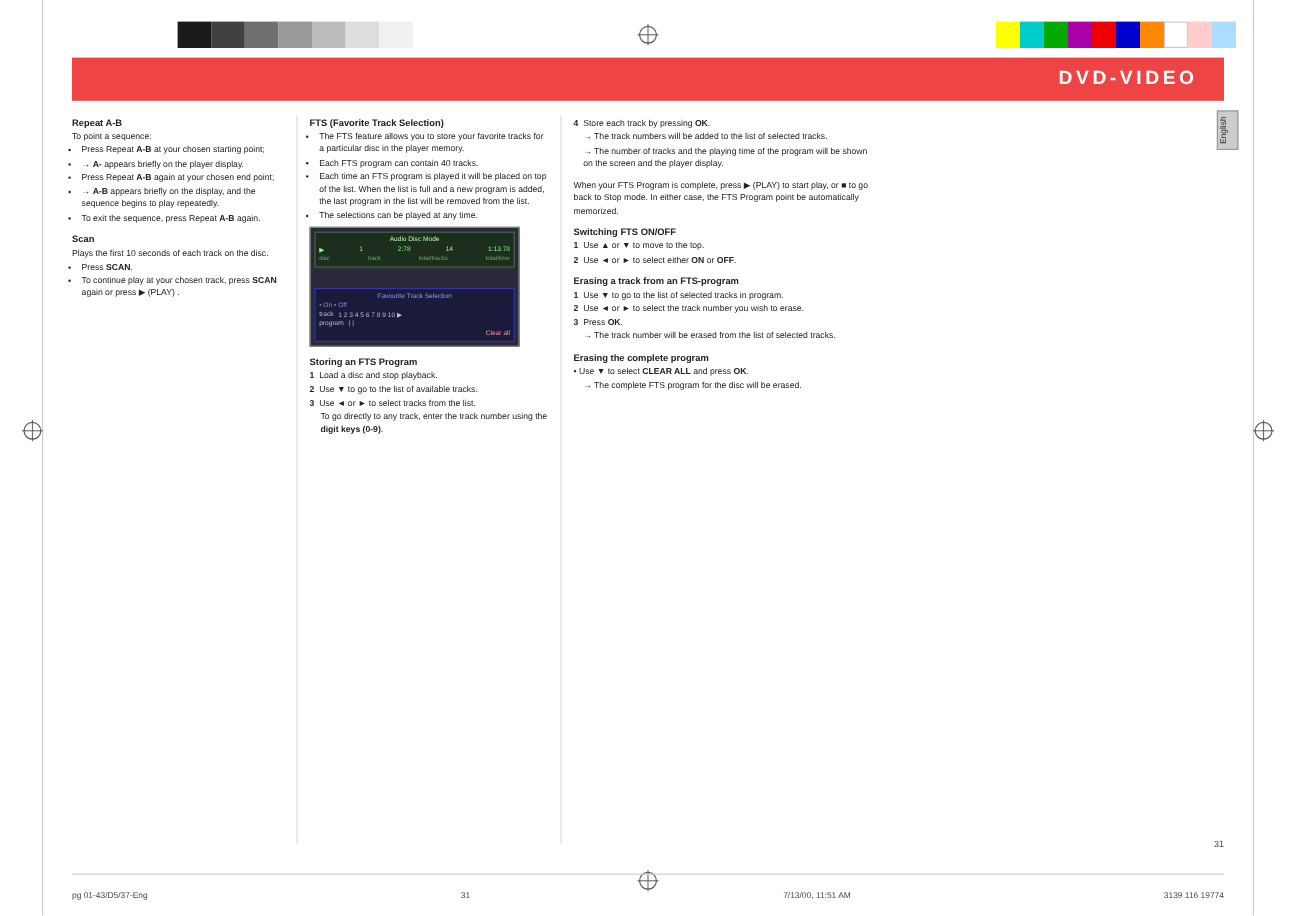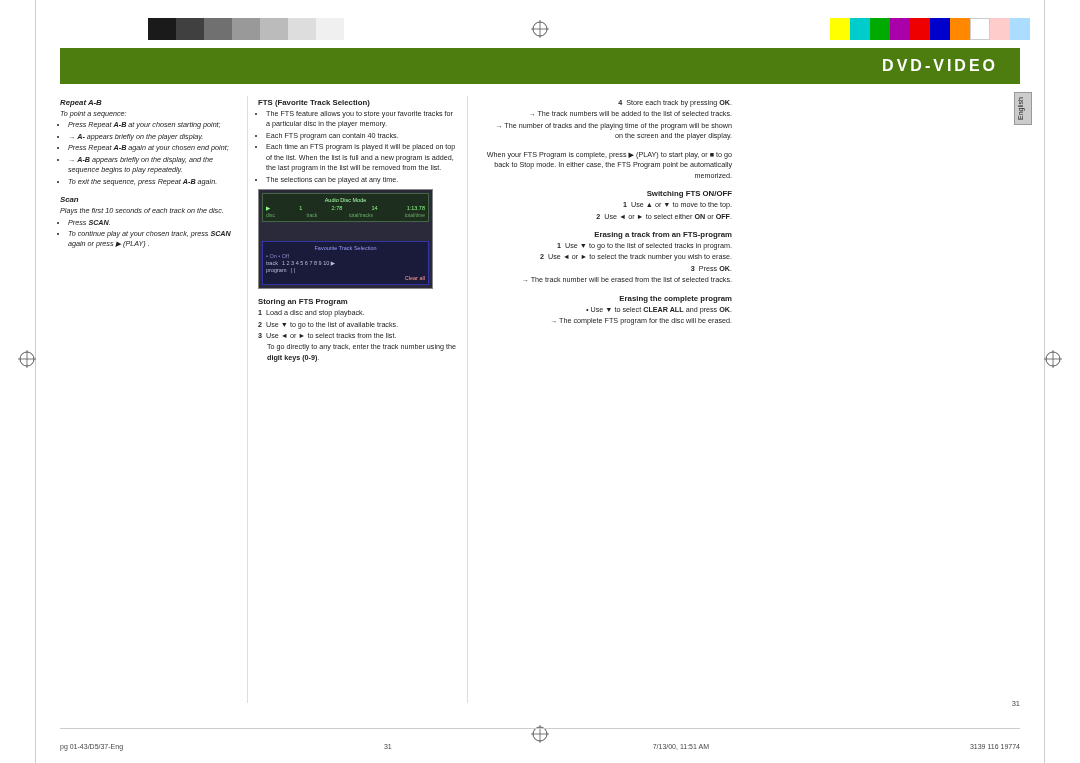--- a/index.html
+++ b/index.html
@@ -65,21 +65,21 @@
       transform: translateX(-50%);
     }
 
     
     .header-band {
       position: absolute;
       top: 48px;
       left: 60px;
       right: 60px;
       height: 36px;
-      background: #4d7c0f;
+      background: #ef4444;
       display: flex;
       align-items: center;
       justify-content: flex-end;
       padding-right: 22px;
     }
     .header-title {
       color: #fff;
       font-size: 16px;
       font-weight: bold;
       letter-spacing: 3px;
@@ -97,23 +97,23 @@
     }
 
     
     .columns {
       display: flex;
       gap: 0;
       flex: 1;
       padding-top: 4px;
     }
 
-    .col1 { width: 185px; padding: 2px 8px 2px 0; font-style: italic; }
+    .col1 { width: 185px; padding: 2px 8px 2px 0; }
     .col2 { width: 215px; padding: 2px 8px; }
-    .col3 { width: 270px; padding: 2px 8px; text-align: right; }
+    .col3 { width: 270px; padding: 2px 8px; }
 
     
     .english-tab {
       position: absolute;
       top: 92px;
       right: 48px;
       background: #ccc;
       width: 18px;
       padding: 4px 2px;
       font-size: 7px;

